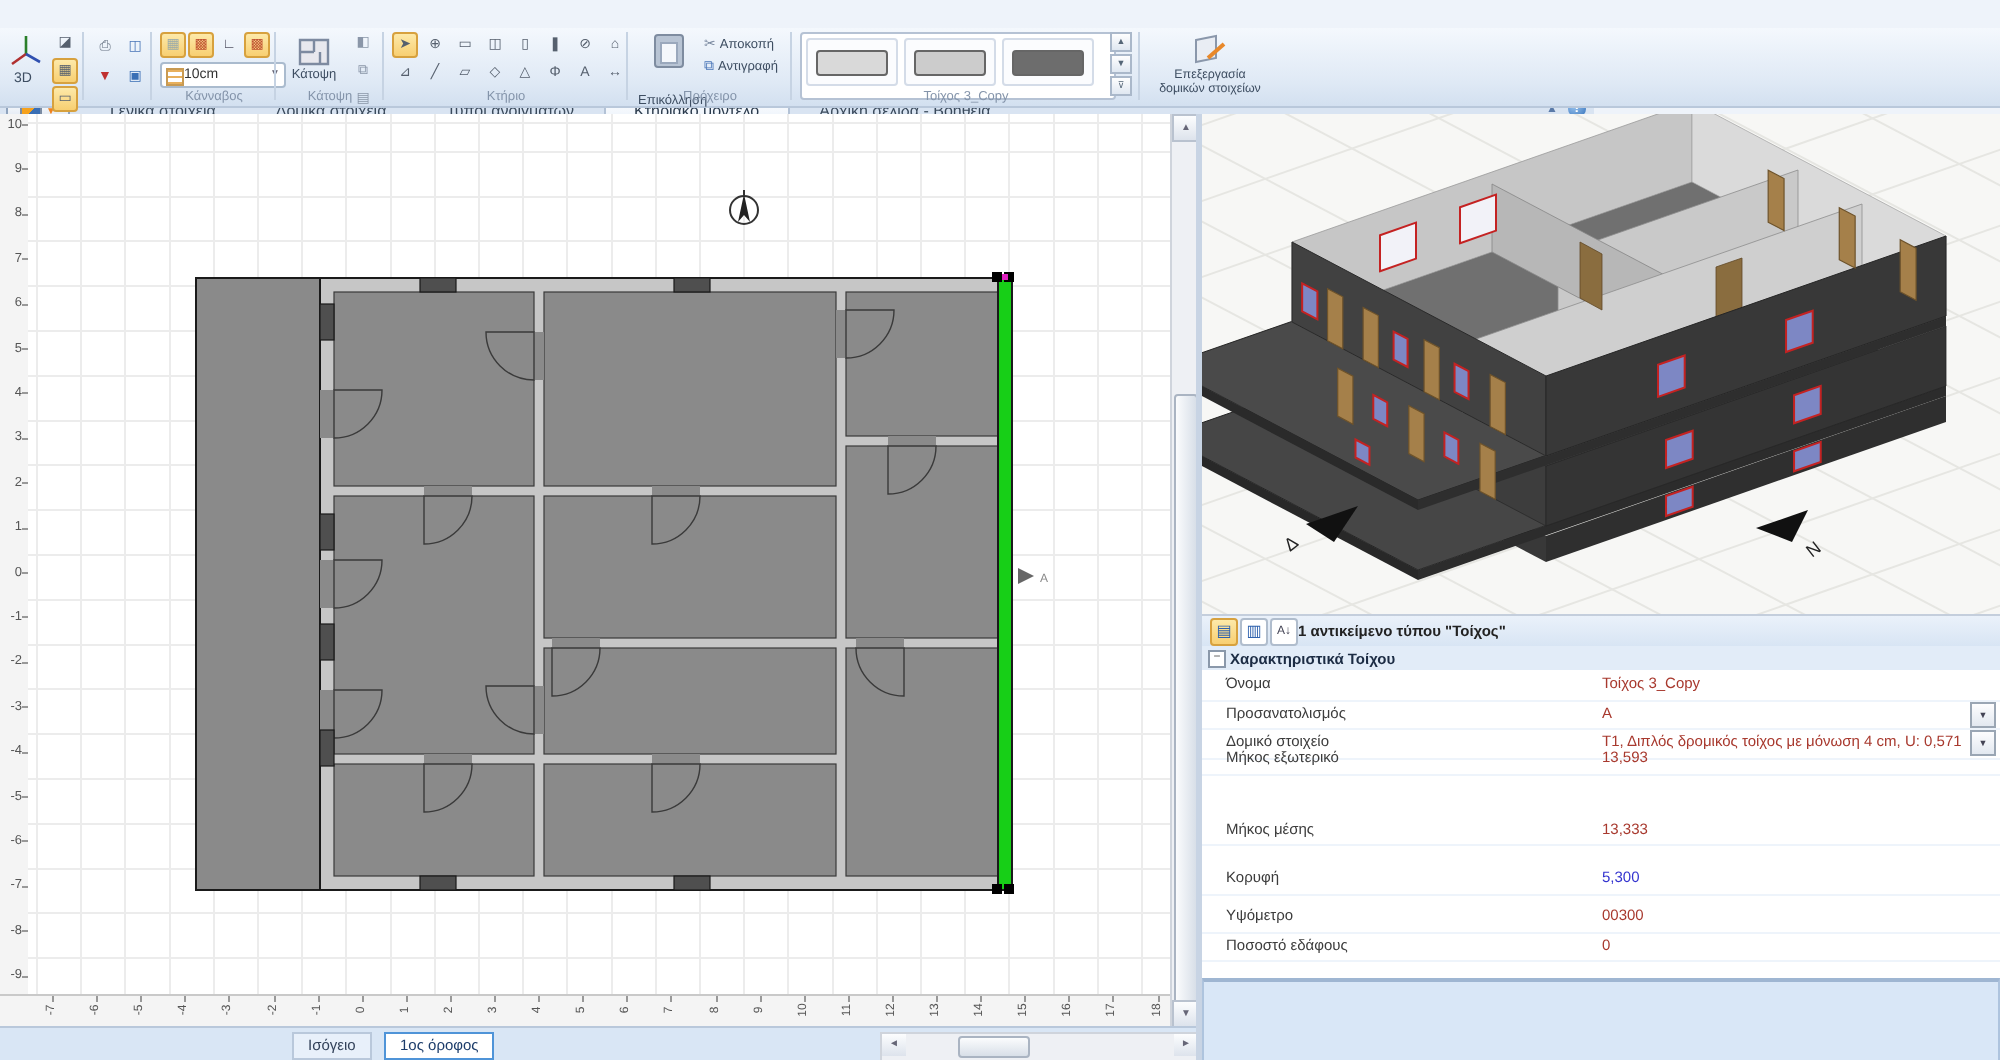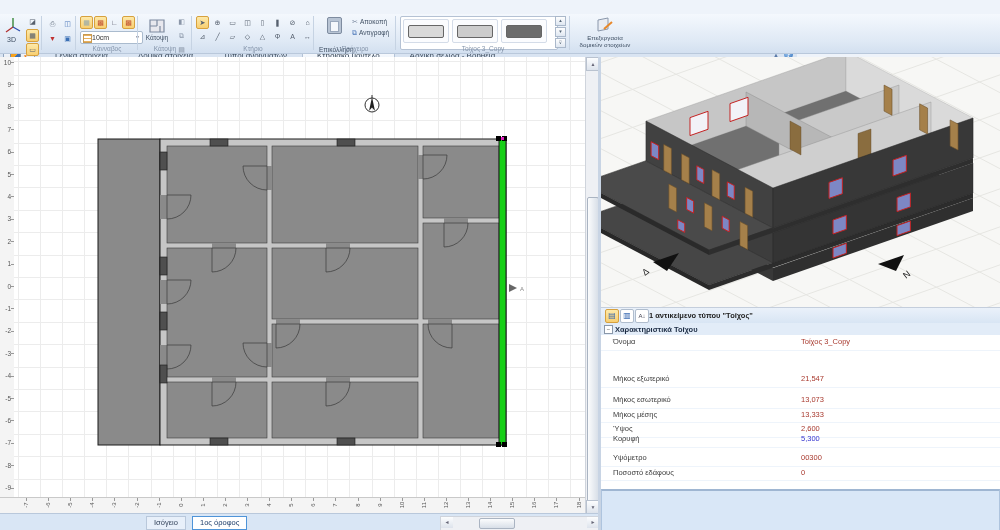--- a/index.html
+++ b/index.html
@@ -539,36 +539,38 @@
     </div>
     <div id="propsection">
       <span class="box">−</span>
       <span class="cap">Χαρακτηριστικά Τοίχου</span>
     </div>
     <div id="prop-rows">
         <div class="prow" style="top: 0px;">
           <span class="plabel">Όνομα</span>
           <span class="pvalue" style="color: rgb(168, 57, 46);">Τοίχος 3_Copy</span>
         </div>
+        <div class="prow" style="top: 14.5px;">
+          <span class="plabel">Προσανατολισμός</span>
+          <span class="pvalue" style="color: rgb(168, 57, 46);">Α</span>
+          <span class="pdd">▼</span>
+        </div>
+        <div class="prow" style="top: 29px;">
+          <span class="plabel">Δομικό στοιχείο</span>
+          <span class="pvalue" style="color: rgb(168, 57, 46);">Τ1, Διπλός δρομικός τοίχος με μόνωση 4 cm, U: 0,571</span>
+          <span class="pdd">▼</span>
+        </div>
         <div class="prow" style="top: 37px;">
           <span class="plabel">Μήκος εξωτερικό</span>
-          <span class="pvalue" style="color: rgb(168, 57, 46);">21,547</span>
-        </div>
-        <div class="prow" style="top: 58px;">
-          <span class="plabel">Μήκος εσωτερικό</span>
-          <span class="pvalue" style="color: rgb(168, 57, 46);">13,073</span>
+          <span class="pvalue" style="color: rgb(168, 57, 46);">13,593</span>
         </div>
         <div class="prow" style="top: 72.5px;">
           <span class="plabel">Μήκος μέσης</span>
           <span class="pvalue" style="color: rgb(168, 57, 46);">13,333</span>
         </div>
-        <div class="prow" style="top: 87px;">
-          <span class="plabel">Ύψος</span>
-          <span class="pvalue" style="color: rgb(168, 57, 46);">2,600</span>
-        </div>
         <div class="prow" style="top: 97px;">
           <span class="plabel">Κορυφή</span>
           <span class="pvalue" style="color: rgb(52, 52, 207);">5,300</span>
         </div>
         <div class="prow" style="top: 116px;">
           <span class="plabel">Υψόμετρο</span>
           <span class="pvalue" style="color: rgb(168, 57, 46);">00300</span>
         </div>
         <div class="prow" style="top: 130.5px;">
           <span class="plabel">Ποσοστό εδάφους</span>

